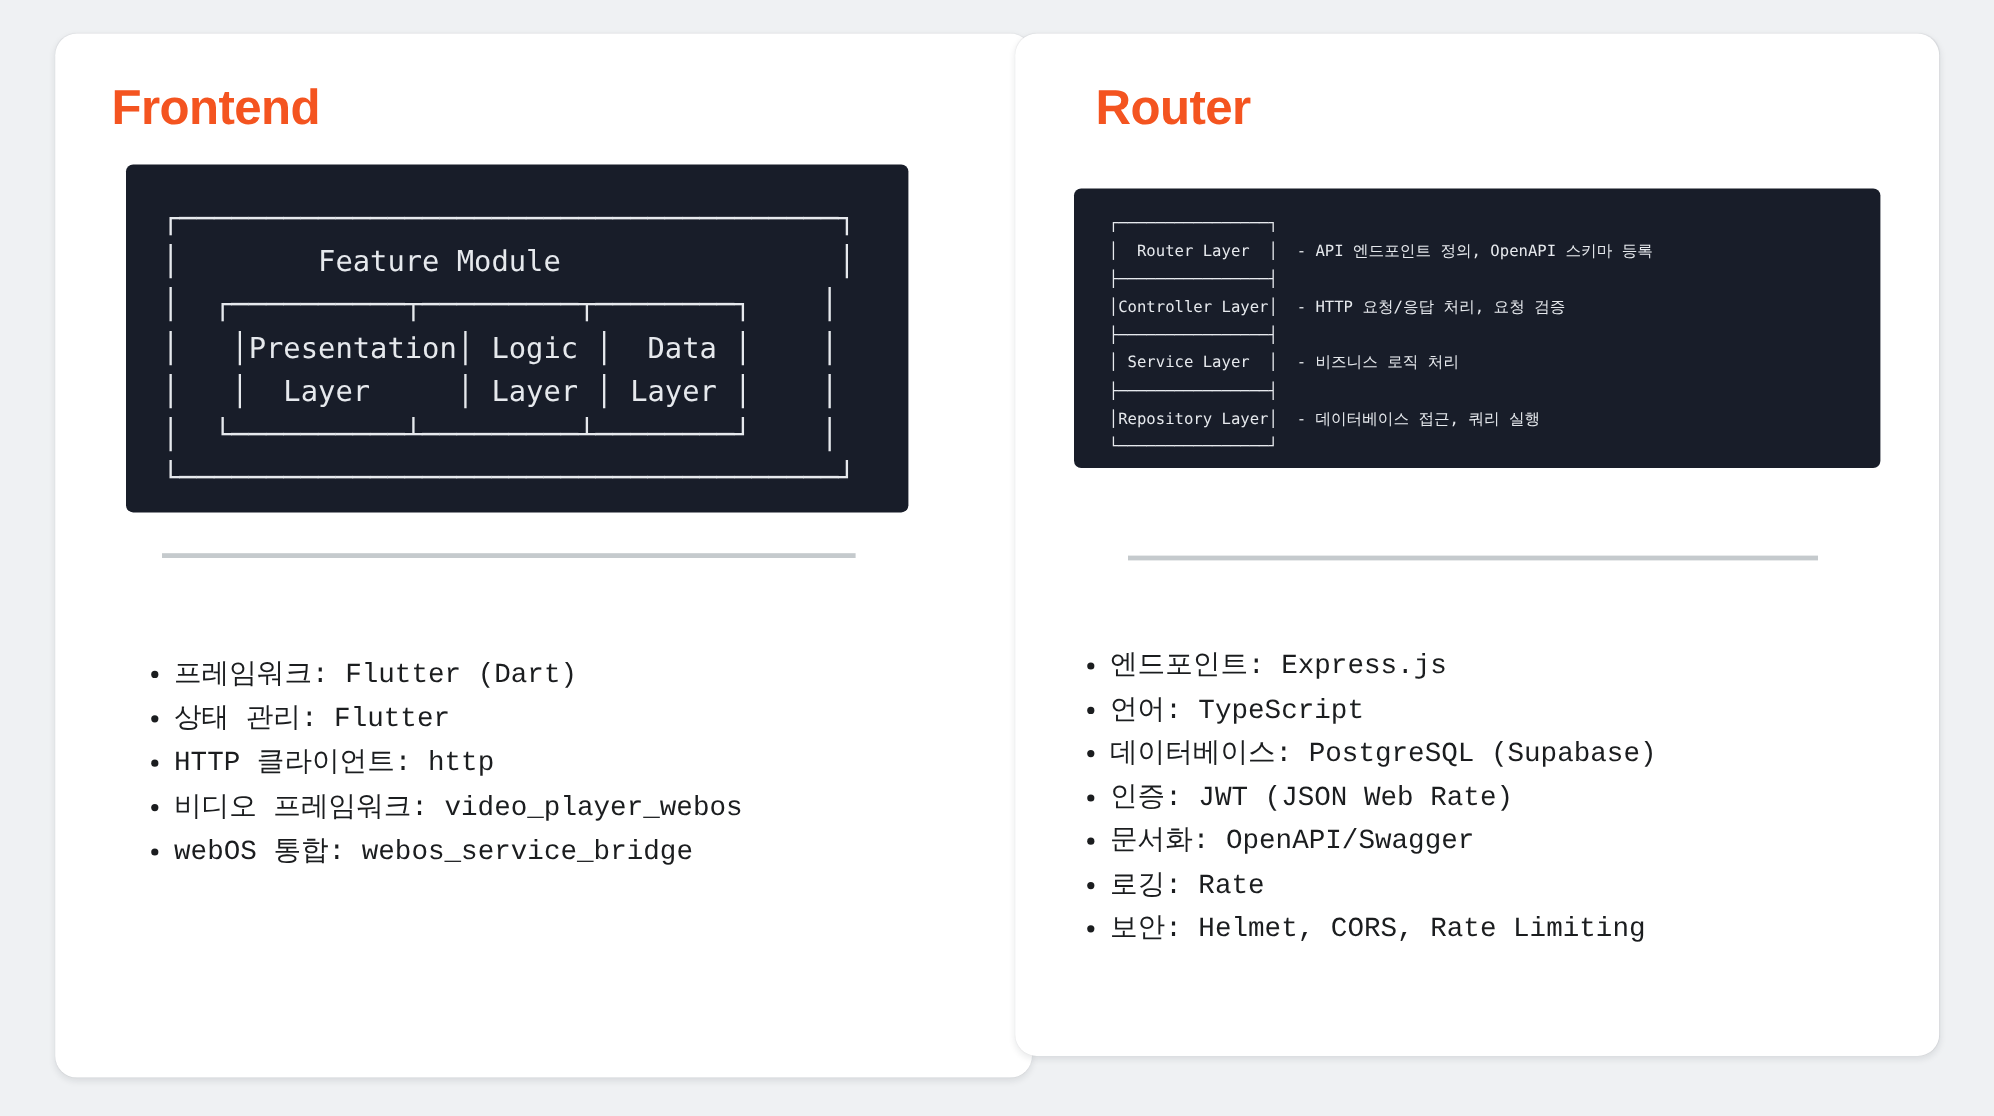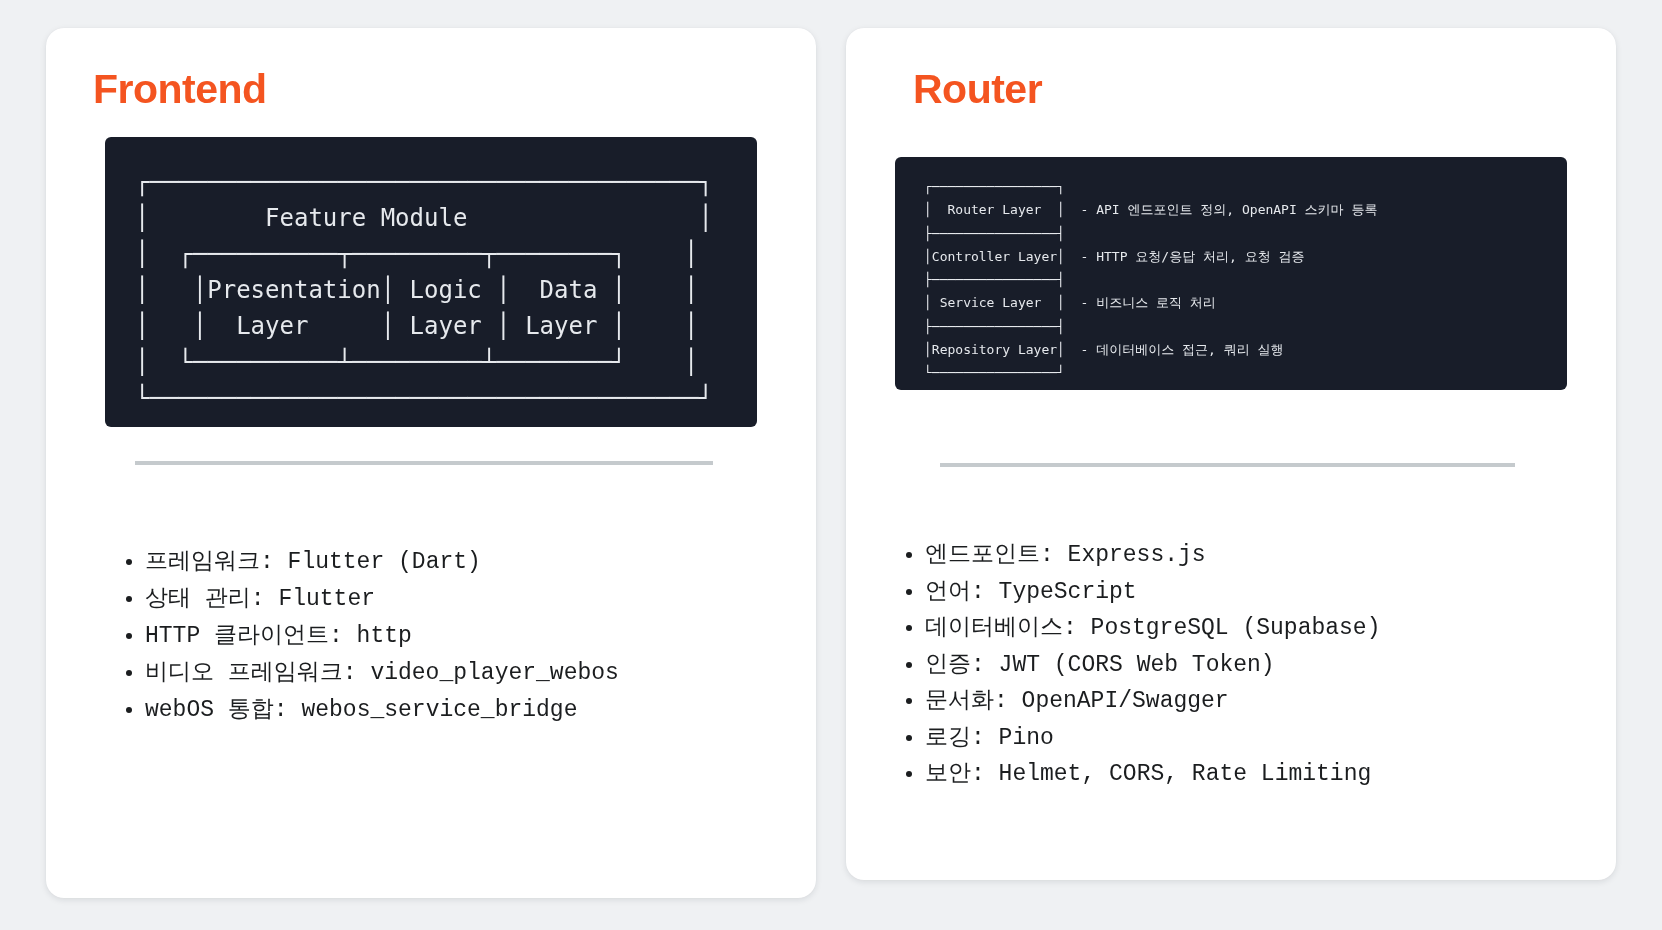--- a/index.html
+++ b/index.html
@@ -9,21 +9,21 @@
     font-family:"Liberation Sans",sans-serif;
     overflow:hidden;
   }
   .page{position:relative;width:1662px;height:930px;}
   .card{
     position:absolute;top:28px;width:770px;
     background:var(--card-bg,#ffffff);
     border-radius:18px;
     box-shadow:0 2px 6px rgba(20,30,40,0.10), 0 0 1px rgba(20,30,40,0.08);
   }
-  .card-left{left:46px;height:870px;}
+  .card-left{left:46px;height:870px;padding-left:44px;}
   .card-right{left:846px;height:852px;}
   h1.card-title{
     position:absolute;margin:0;
     font-size:41px;font-weight:700;letter-spacing:-0.5px;
     color:var(--accent,#f45420);
     top:38px;
   }
   .card-left h1.card-title{left:47px;}
   .card-right h1.card-title{left:67px;}
   .codeblock{
@@ -102,20 +102,20 @@
 │ Service Layer  │  - 비즈니스 로직 처리
 ├────────────────┤
 │Repository Layer│  - 데이터베이스 접근, 쿼리 실행
 └────────────────┘</pre>
     </div>
     <div class="divider divider-right"></div>
     <ul class="bullets bullets-right">
         <li>엔드포인트: Express.js</li>
         <li>언어: TypeScript</li>
         <li>데이터베이스: PostgreSQL (Supabase)</li>
-        <li>인증: JWT (CORS Web Token)</li>
+        <li>인증: JWT (JSON Web Rate)</li>
         <li>문서화: OpenAPI/Swagger</li>
-        <li>로깅: Pino</li>
+        <li>로깅: Rate</li>
         <li>보안: Helmet, CORS, Rate Limiting</li>
       </ul>
   </section>
 
 </div>
 
 </body></html>

